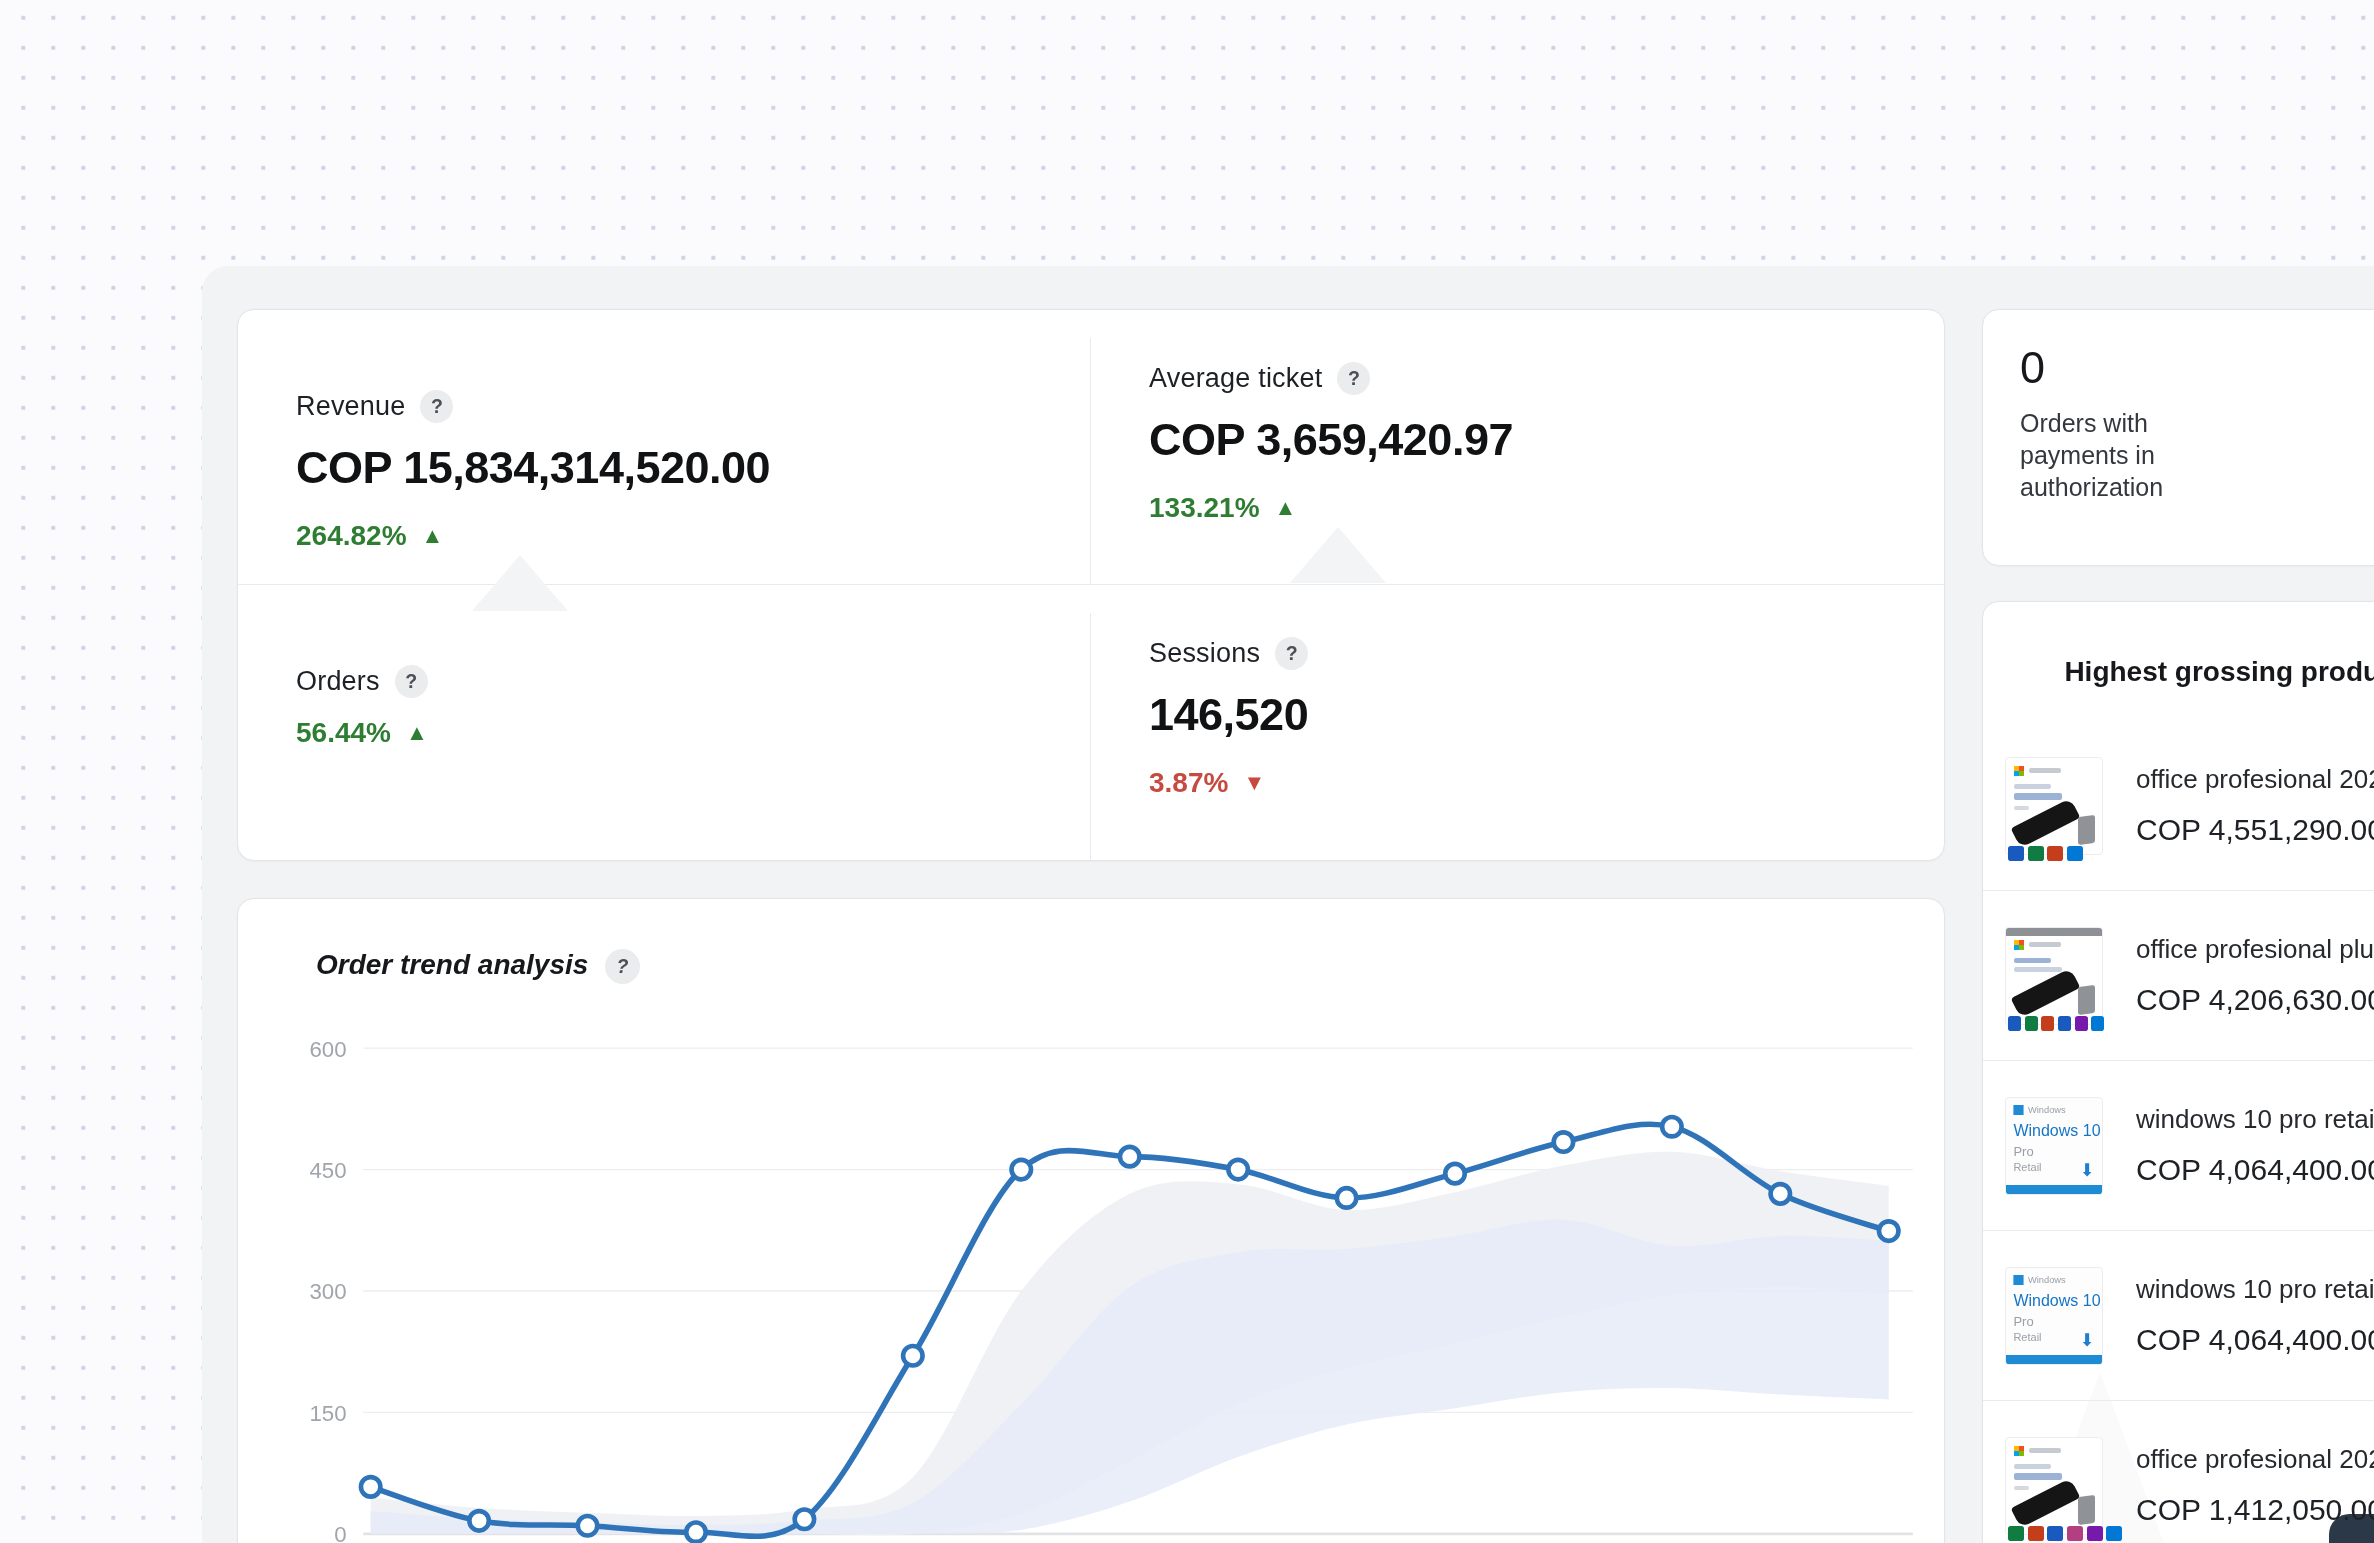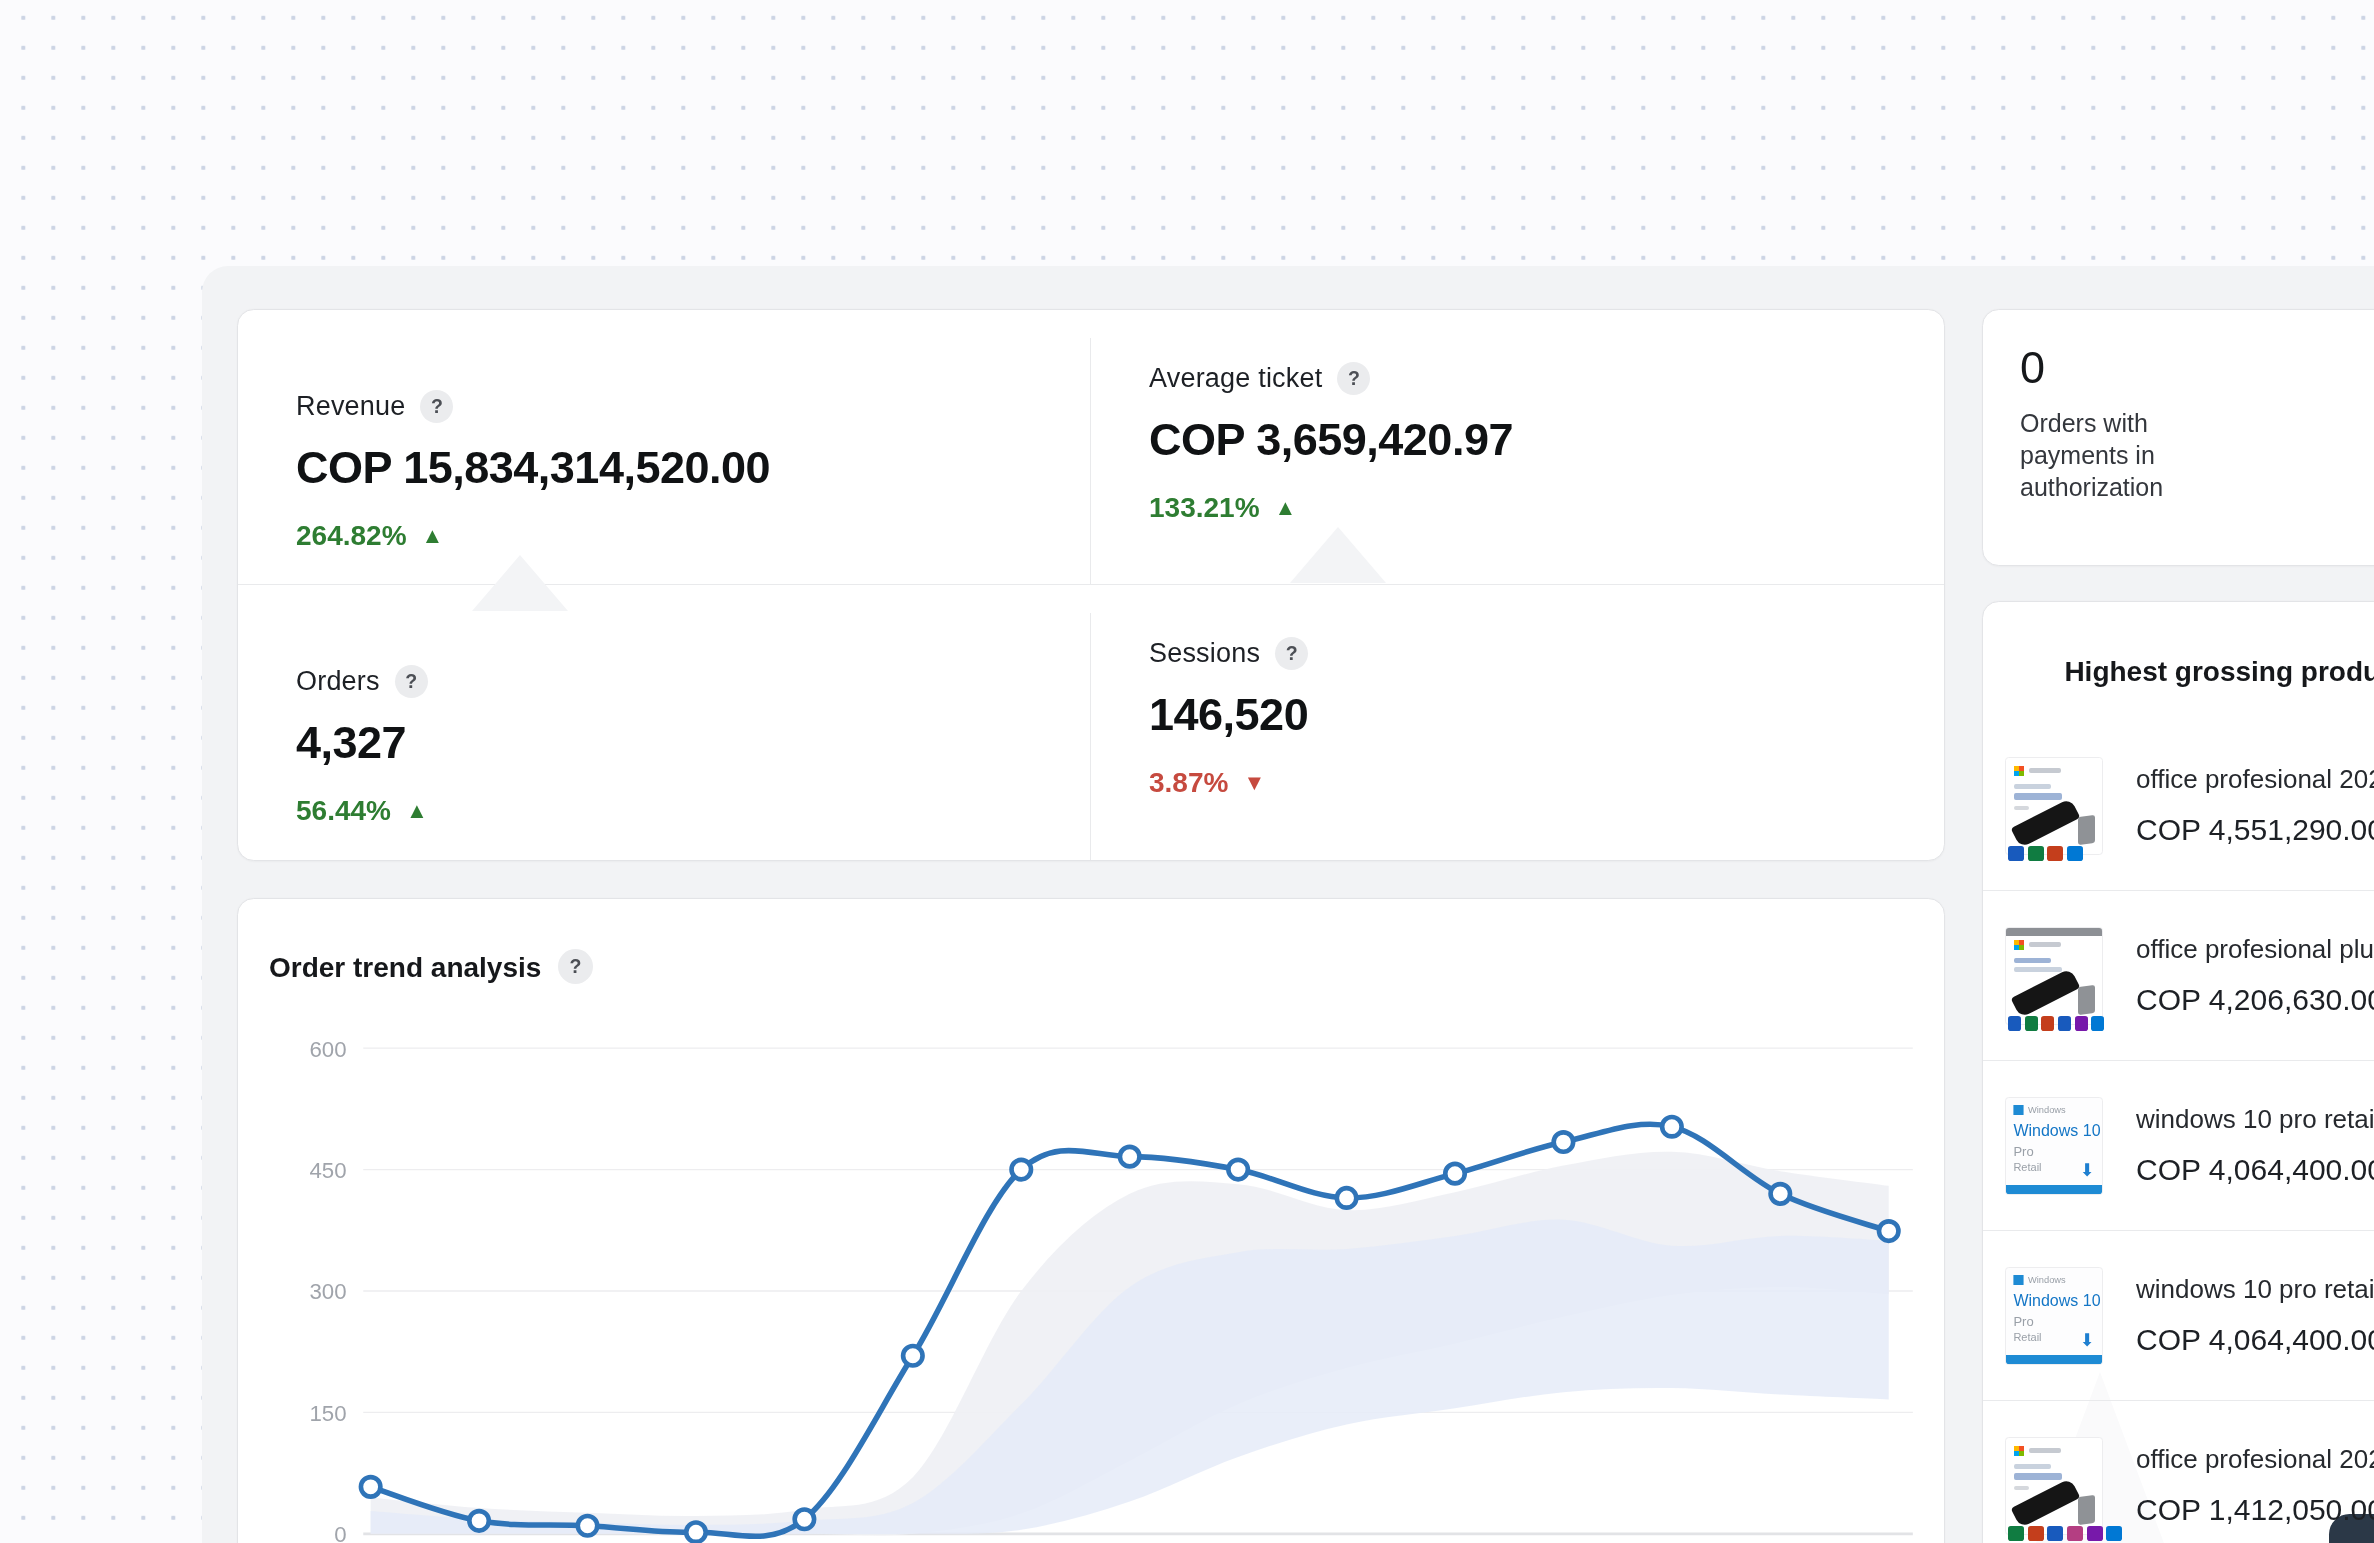--- a/index.html
+++ b/index.html
@@ -31,21 +31,21 @@
   .kpi-value{font-size:45px;font-weight:700;color:#101214;letter-spacing:-0.5px;margin-bottom:26px;}
   .kpi-delta{font-size:28px;font-weight:600;display:flex;align-items:center;gap:15px;position:relative;z-index:1;}
   .kpi-delta .arrow{font-size:22px;}
   .delta-up{color:#2e7d32;}
   .delta-down{color:#c64a3f;}
   .ghost-tri{position:absolute;width:0;height:0;z-index:0;
     border-left:48px solid transparent;border-right:48px solid transparent;
     border-bottom:56px solid #f3f4f6;}
   
   .chart-card{left:35px;top:632px;width:1706px;height:714px;overflow:hidden;}
-  .chart-title-row{display:flex;align-items:flex-end;gap:16.7px;padding:50px 0 0 31px;}
+  .chart-title-row{display:flex;align-items:flex-start;gap:16.7px;padding:50px 0 0 78px;font-style:italic;}
   .chart-title{font-size:28px;font-weight:700;color:#16181b;}
   .chart-svg{position:absolute;left:65px;top:126px;}
   
   .summary-card{left:1780px;top:43px;width:519px;height:255px;display:flex;overflow:hidden;}
   .summary-cell{padding:32px 0 0 43px;box-sizing:border-box;}
   .summary-cell.first{width:233px;border-right:0.9px solid #e9eaec;flex:none;}
   .summary-cell.second{padding-left:37px;flex:1;}
   .summary-value{font-size:45px;font-weight:400;color:#16181b;margin-bottom:13px;}
   .summary-label{font-size:25px;line-height:1.28;color:#34373d;width:190px;}
   .summary-cell.second .summary-label{width:232px;}
@@ -118,21 +118,20 @@
         <span>133.21%</span>
         <span class="arrow">▲</span>
       </div>
       <div class="ghost-tri" style="left:199px;top:217px;"></div>
     </div>
     <div class="kpi-cell b-r">
       <div class="kpi-label-row">
         <span class="kpi-label">Orders</span>
         <span class="help-badge">?</span>
       </div>
-      <div class="kpi-value">4,327</div>
       <div class="kpi-delta delta-up">
         <span>56.44%</span>
         <span class="arrow">▲</span>
       </div>
     </div>
     <div class="kpi-cell">
       <div class="kpi-label-row">
         <span class="kpi-label">Sessions</span>
         <span class="help-badge">?</span>
       </div>

